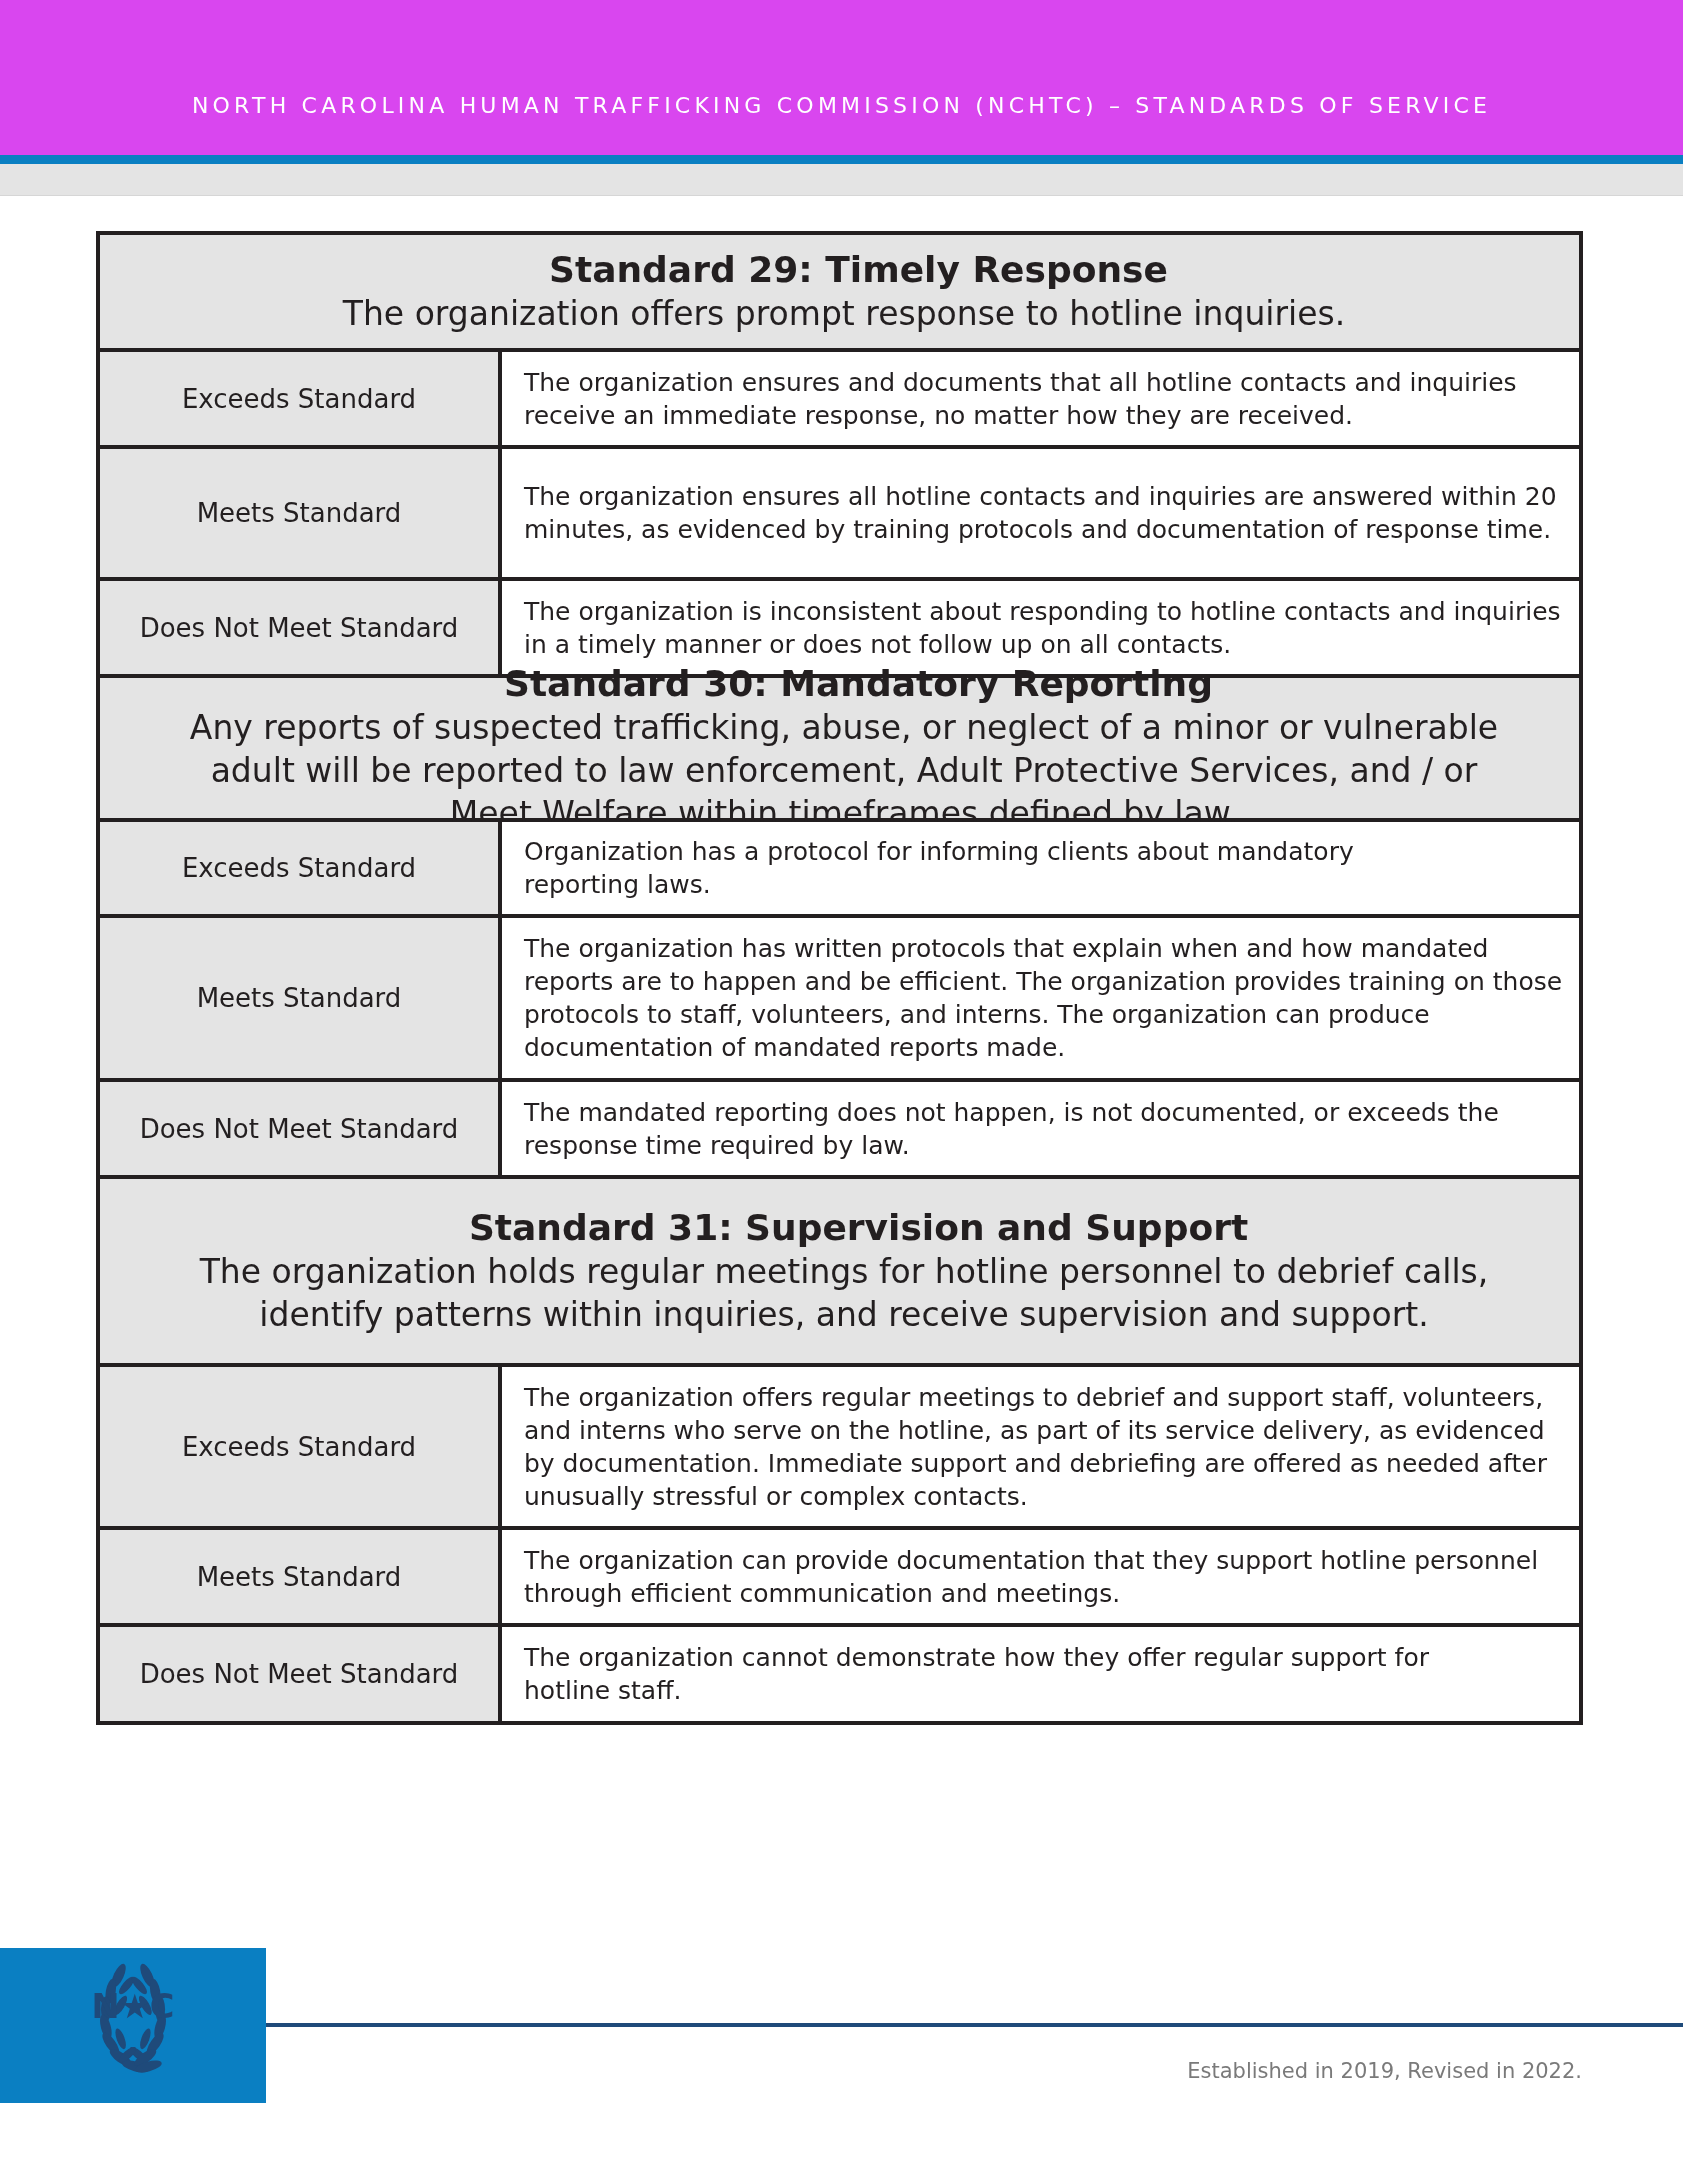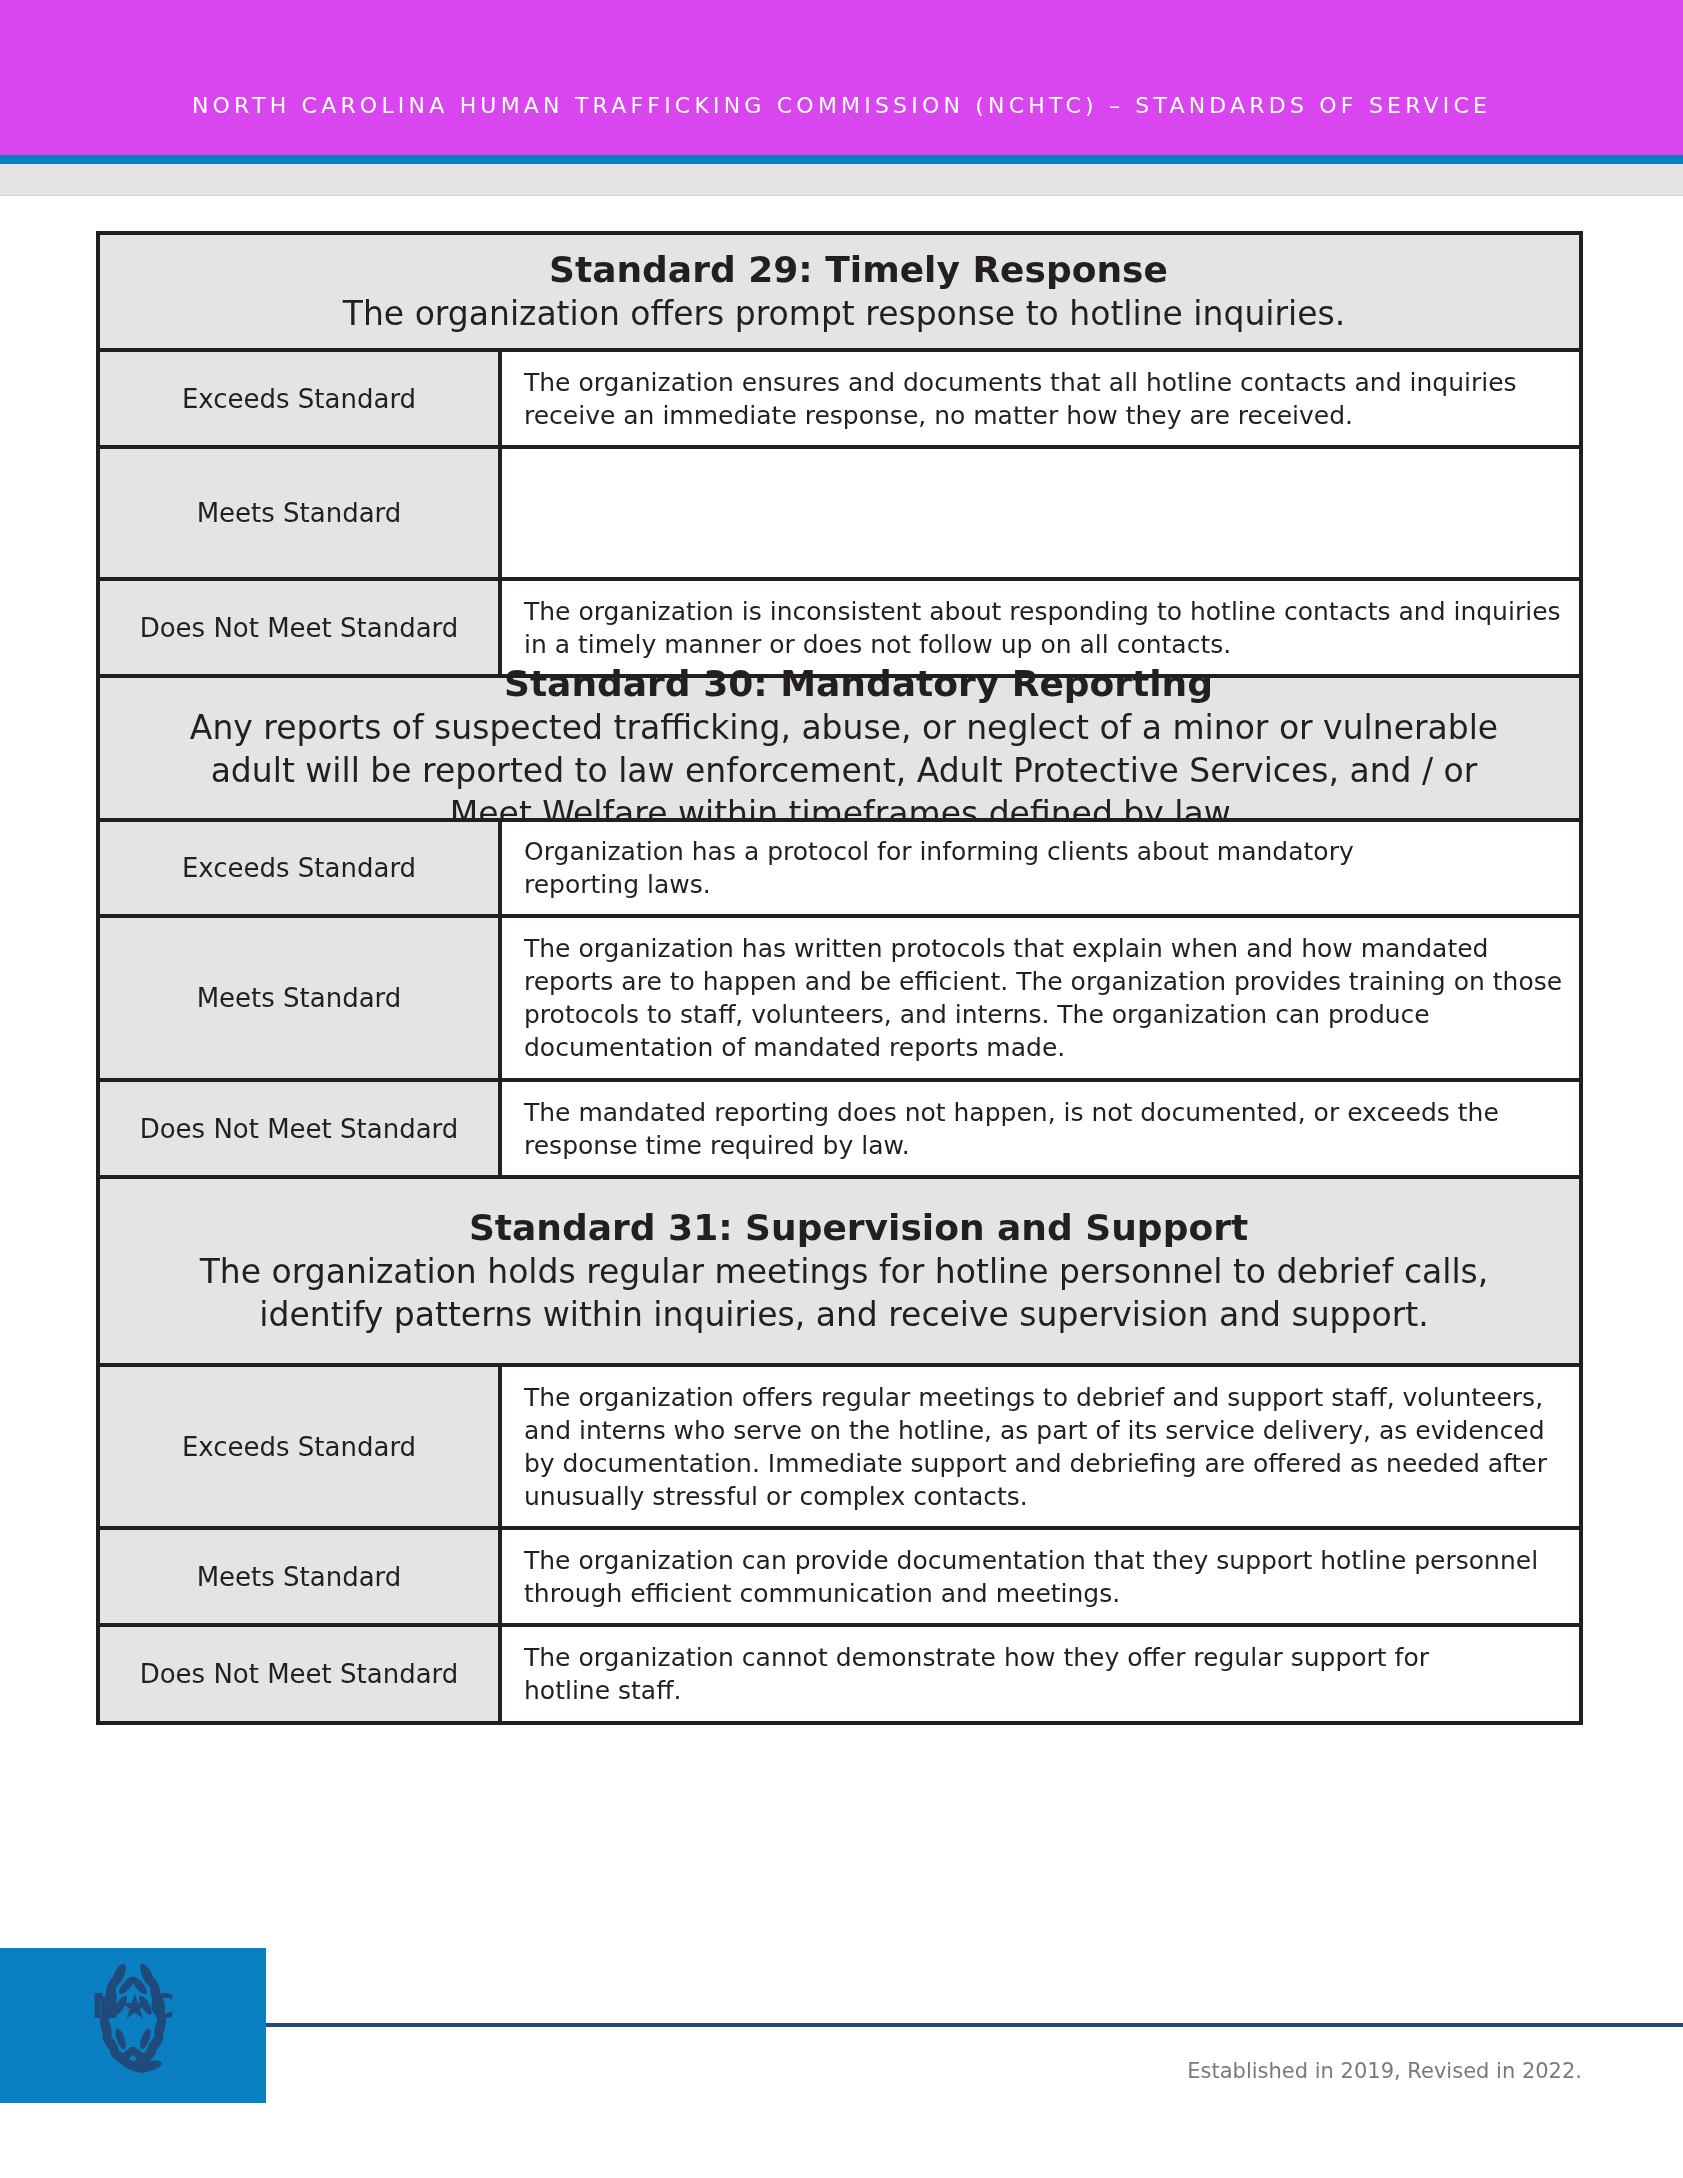--- a/index.html
+++ b/index.html
@@ -43,20 +43,23 @@
     <div class="std-desc">The organization offers prompt response to hotline inquiries.</div>
   </div>
   <div class="row" style="height:97px;">
     <div class="lvl">Exceeds Standard</div>
     <div class="txt">
         <span>The organization ensures and documents that all hotline contacts and inquiries receive an immediate response, no matter how they are received.</span>
       </div>
   </div>
   <div class="row" style="height:132px;">
     <div class="lvl">Meets Standard</div>
+    <div class="txt">
+        <span>The organization ensures all hotline contacts and inquiries are answered within 20 minutes, as evidenced by training protocols and documentation of response time.</span>
+      </div>
   </div>
   <div class="row" style="height:97px;">
     <div class="lvl">Does Not Meet Standard</div>
     <div class="txt">
         <span>The organization is inconsistent about responding to hotline contacts and inquiries in a timely manner or does not follow up on all contacts.</span>
       </div>
   </div>
 
   <div class="std-head" style="height:144px; padding:0 59px;">
     <div class="std-title">Standard 30: Mandatory Reporting</div>

